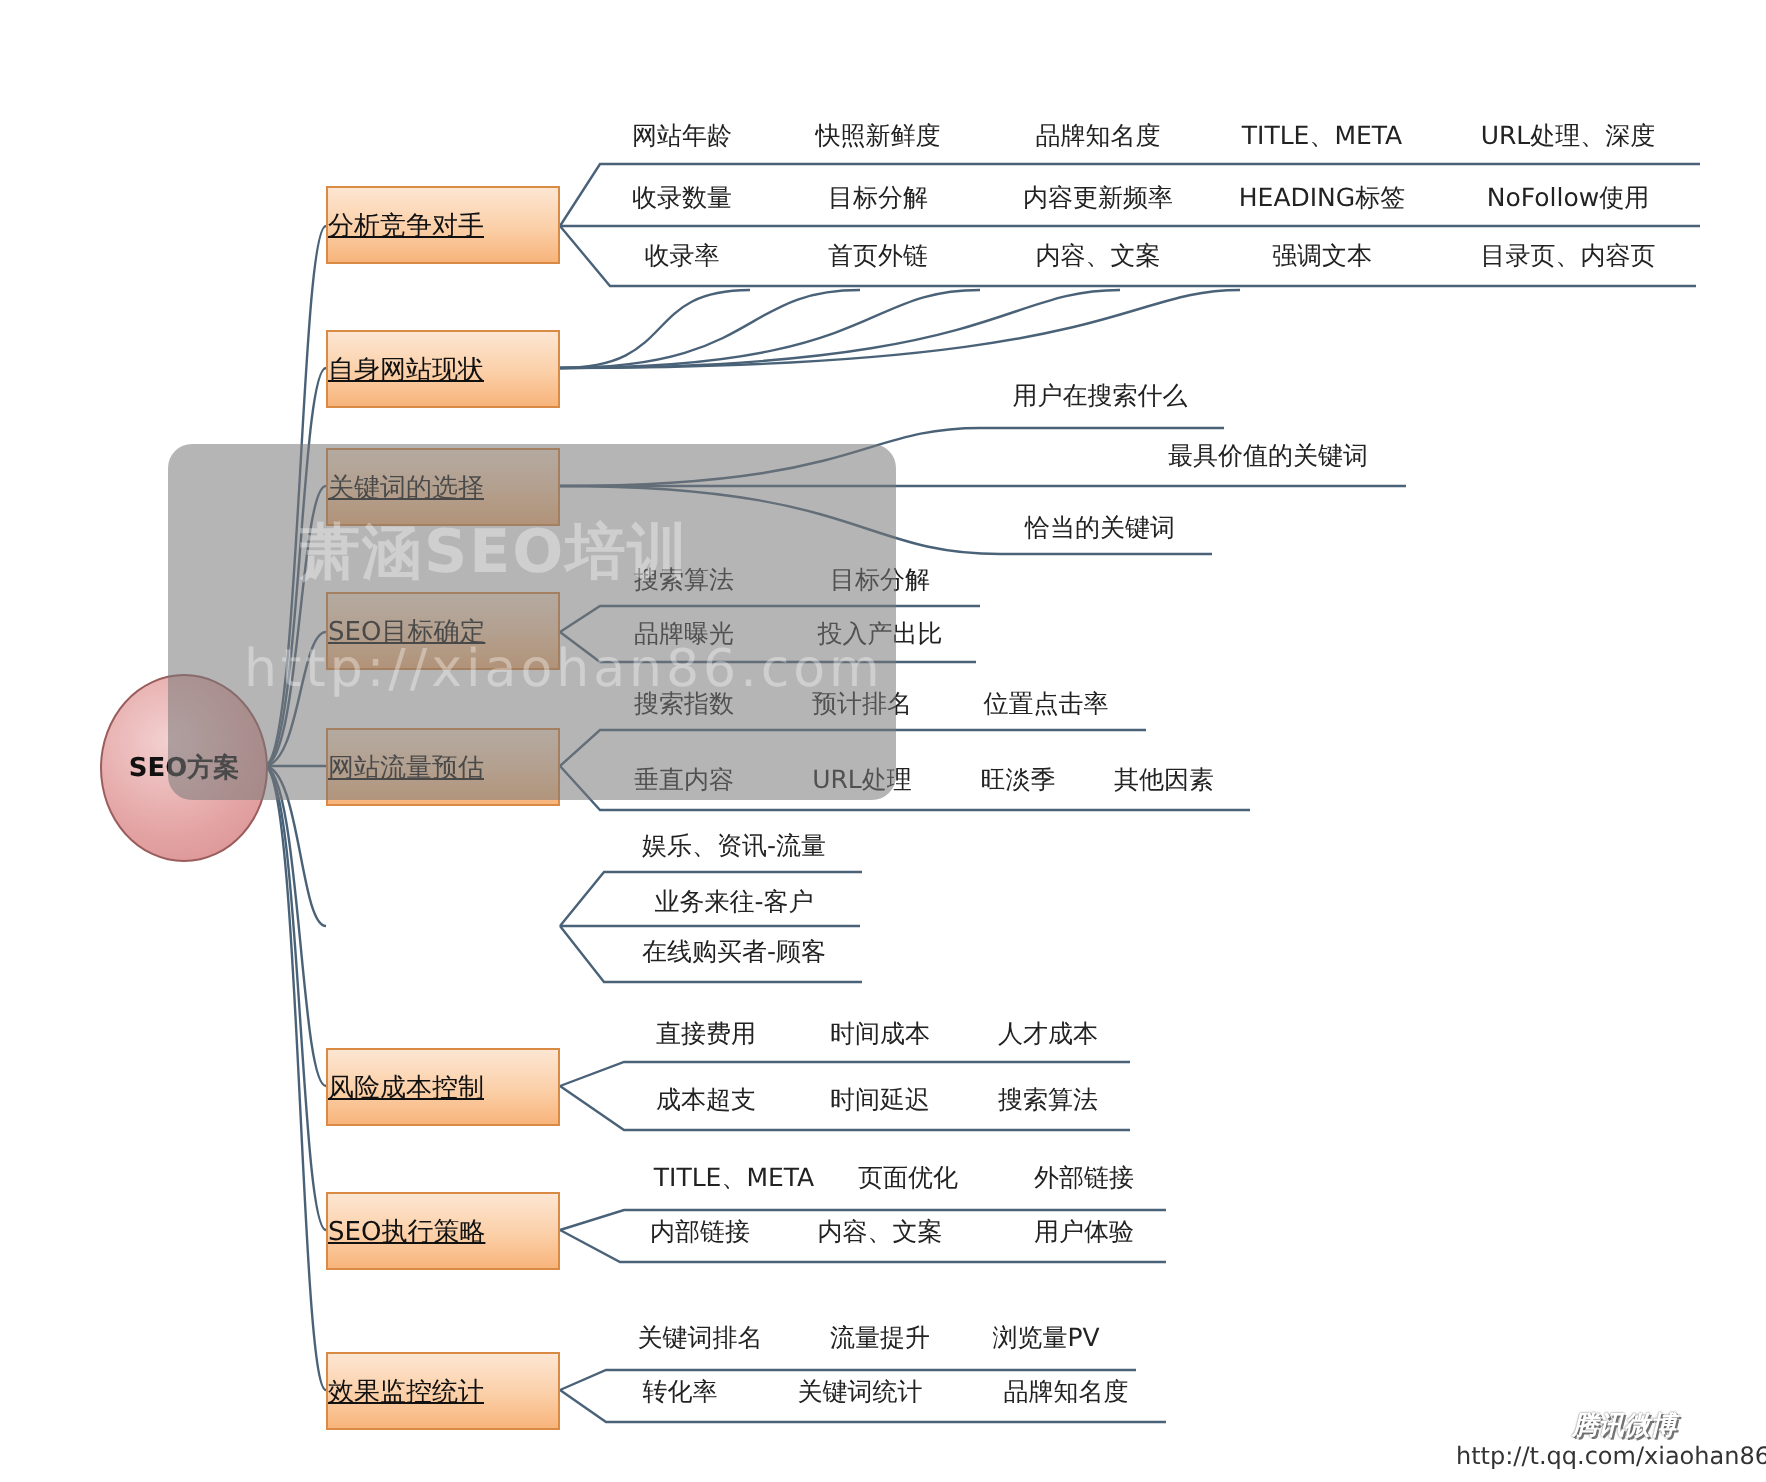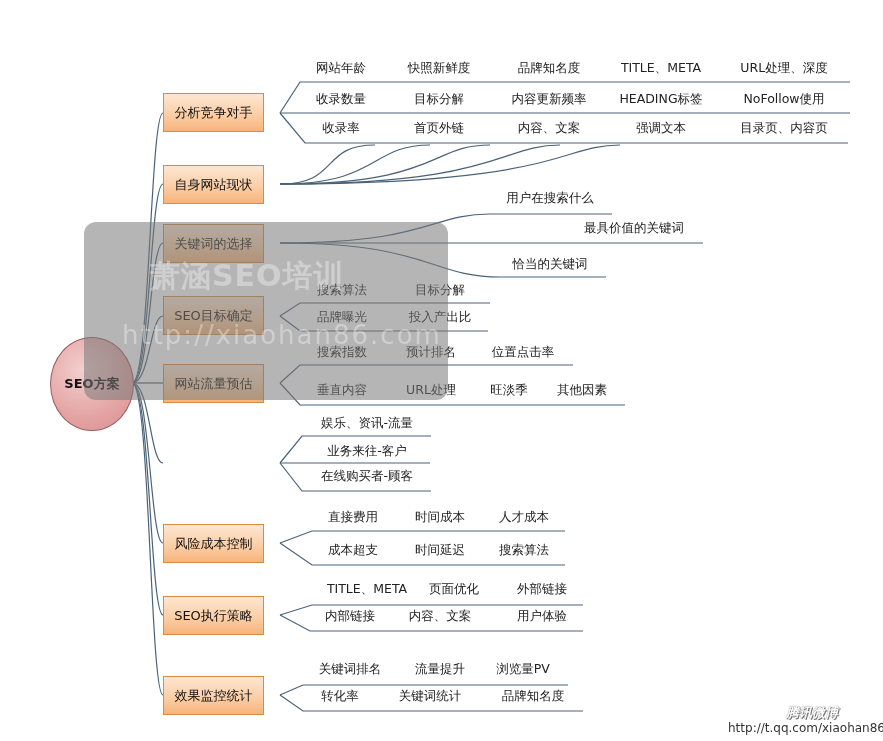--- a/index.html
+++ b/index.html
@@ -4,24 +4,24 @@
 <style>
   html, body { margin:0; padding:0; background:#ffffff; }
   body { width:883px; height:741px; position:relative; overflow:hidden;
          font-family:"DejaVu Sans","Liberation Sans",sans-serif; color:#222; }
   #canvas { position:absolute; left:0; top:0; width:883px; height:741px; }
   svg.links { position:absolute; left:0; top:0; }
   .root { position:absolute; left:50px; top:337px; width:82px; height:92px; border-radius:50%;
           background:radial-gradient(circle at 40% 35%, #f3d0d0 0%, #e4a4a4 60%, #d88f8f 100%);
           border:1px solid #9b5c5c; display:flex; align-items:center; justify-content:center;
           font-size:13px; font-weight:bold; color:#111; }
-  .branch { position:absolute; left:163px; width:101px; height:39px; box-sizing:border-box;
+  .branch { position:absolute; left:163px; width:117px; height:39px; box-sizing:border-box;
             background:linear-gradient(to bottom, #fde6d2 0%, #fbcfa7 55%, #f7b47b 100%);
-            border:1px solid #d98b45; display:flex; align-items:center; justify-content:center;
-            font-size:13px; color:#111; }
+            border:1px solid #d98b45; display:flex; align-items:center; 
+            font-size:13px; color:#111;text-decoration:underline; }
   .leaf { position:absolute; font-size:12.5px; color:#222; white-space:nowrap;
           text-align:center; transform:translateX(-50%); }
   .watermark { position:absolute; left:84px; top:222px; width:364px; height:178px;
                background:rgba(120,120,120,0.55); border-radius:12px; pointer-events:none; }
   .wm-text1 { position:absolute; left:150px; top:256px; font-size:30px; font-weight:bold;
               color:rgba(255,255,255,0.35); letter-spacing:1px; pointer-events:none; }
   .wm-text2 { position:absolute; left:122px; top:320px; font-size:26px;
               color:rgba(255,255,255,0.35); letter-spacing:2px; pointer-events:none; }
   .credit1 { position:absolute; left:786px; top:704px; font-size:13px; font-style:italic;
              font-weight:bold; color:#fff; text-shadow:0 0 1px #555, 1px 1px 0 #777; }

